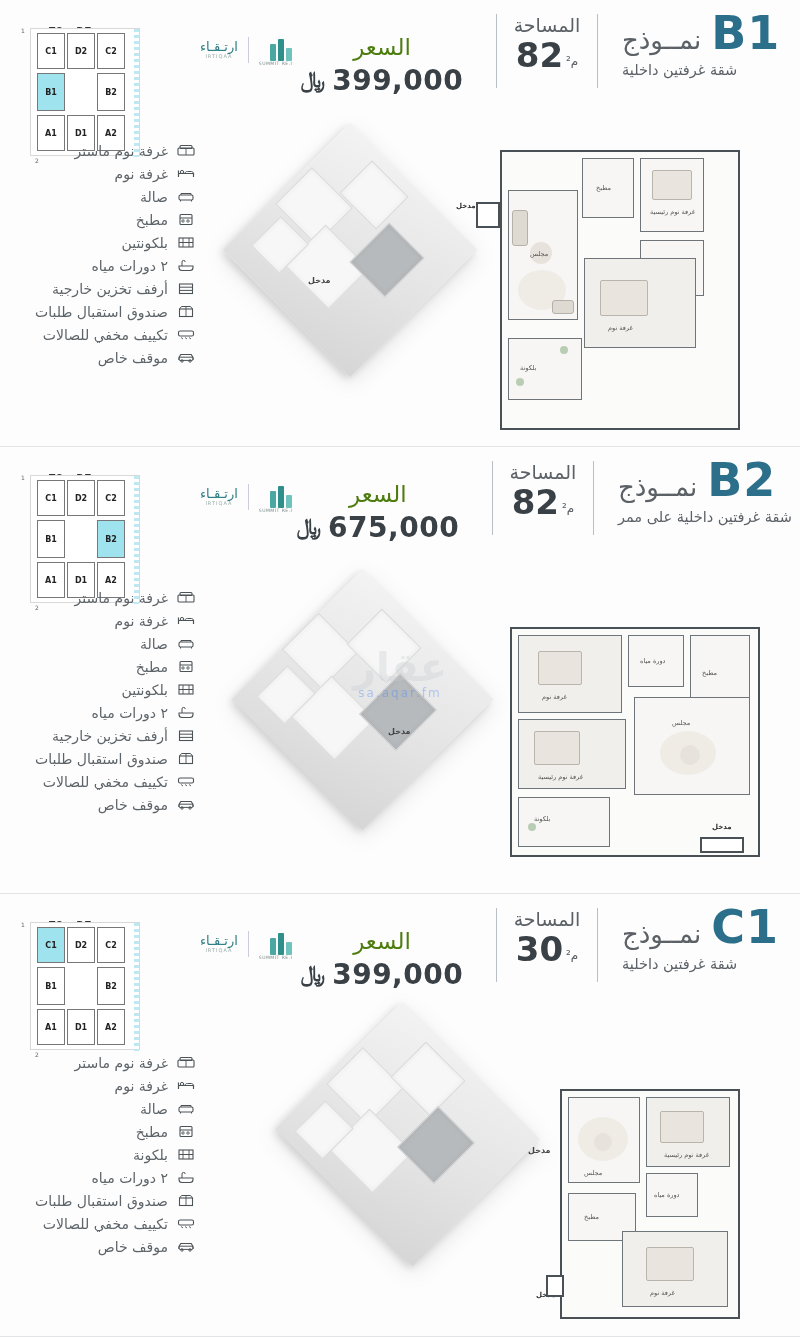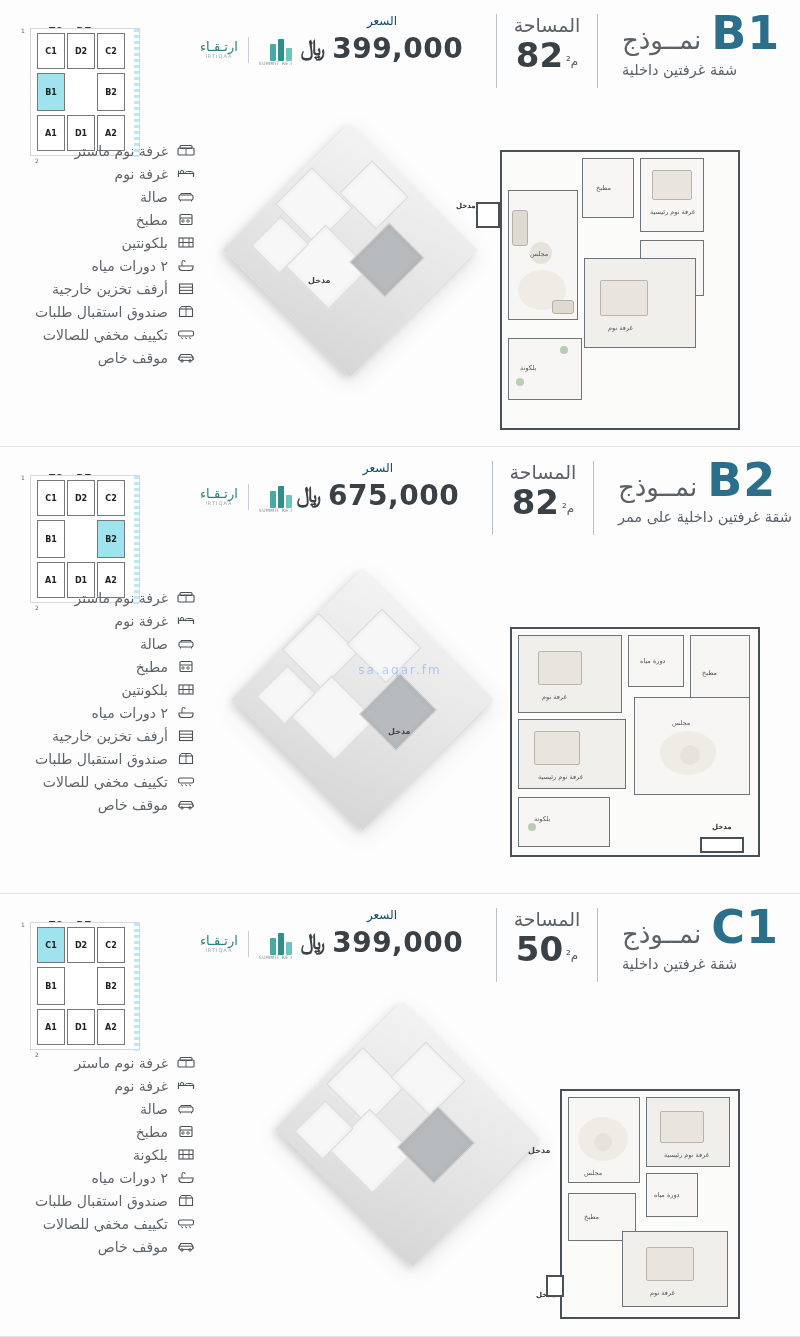--- a/index.html
+++ b/index.html
@@ -89,21 +89,21 @@
     margin-top: 2px;
   }
   .area-val {
     font-size: 34px; font-weight: bold; color: #3a4146; line-height: 1;
   }
   .area-unit { font-size: 12px; color: #5b6166; padding-bottom: 4px; }
   .price-block {
     display: flex; flex-direction: column; align-items: center;
     padding-top: 4px; min-width: 200px;
   }
-  .price-label { font-size: 12px; color: #0c4a6e; letter-spacing: 0.5px; }
+  .price-label { font-size: 23px; color: #4d7c0f; letter-spacing: 0.5px; margin-top: 20px; }
   .price-val-row {
     display: flex; flex-direction: row; align-items: center; gap: 7px;
     margin-top: 4px;
   }
   .price-val {
     font-size: 28px; font-weight: bold; color: #3a4146; letter-spacing: 0.5px;
   }
   .riyal {
     font-size: 22px; color: #3a4146; font-weight: 600;
     transform: translateY(-1px);
@@ -704,41 +704,42 @@
       <div class="r3-slab" style="left:60px;top:30px;width:185px;height:185px;"></div>
       <div class="r3-room" style="left:82px;top:48px;width:56px;height:52px;"></div>
       <div class="r3-room" style="left:146px;top:44px;width:56px;height:50px;"></div>
       <div class="r3-room" style="left:92px;top:112px;width:62px;height:58px;"></div>
       <div class="r3-room r3-dark" style="left:162px;top:106px;width:52px;height:58px;background:#b6babd;"></div>
       <div class="r3-room" style="left:56px;top:96px;width:40px;height:44px;"></div>
       <div class="r3-lbl" style="left:178px;top:150px;">مدخل</div>
     </div>
 
     <div class="watermark" style="left:400px;top:225px;">
+      <div class="wm-main">عقار</div>
       <div class="wm-sub">sa.aqar.fm</div>
     </div>
   </div>
 
   <div class="card c3">
 
     <div class="header">
       <div class="hdr-inner">
         <div class="model-block">
           <div class="model-line1">
             <div class="model-code">C1</div>
             <div class="model-word">نمــوذج</div>
           </div>
           <div class="model-sub">شقة غرفتين داخلية</div>
         </div>
         <div class="vdiv"></div>
         <div class="area-block">
           <div class="area-label">المساحة</div>
           <div class="area-val-row">
             <div class="area-unit">م²</div>
-            <div class="area-val">50</div>
+            <div class="area-val">30</div>
           </div>
         </div>
         <div class="vdiv"></div>
         <div class="price-block">
           <div class="price-label">السعر</div>
           <div class="price-val-row">
             <div class="price-val">399,000</div>
             <div class="riyal">﷼</div>
           </div>
         </div>

